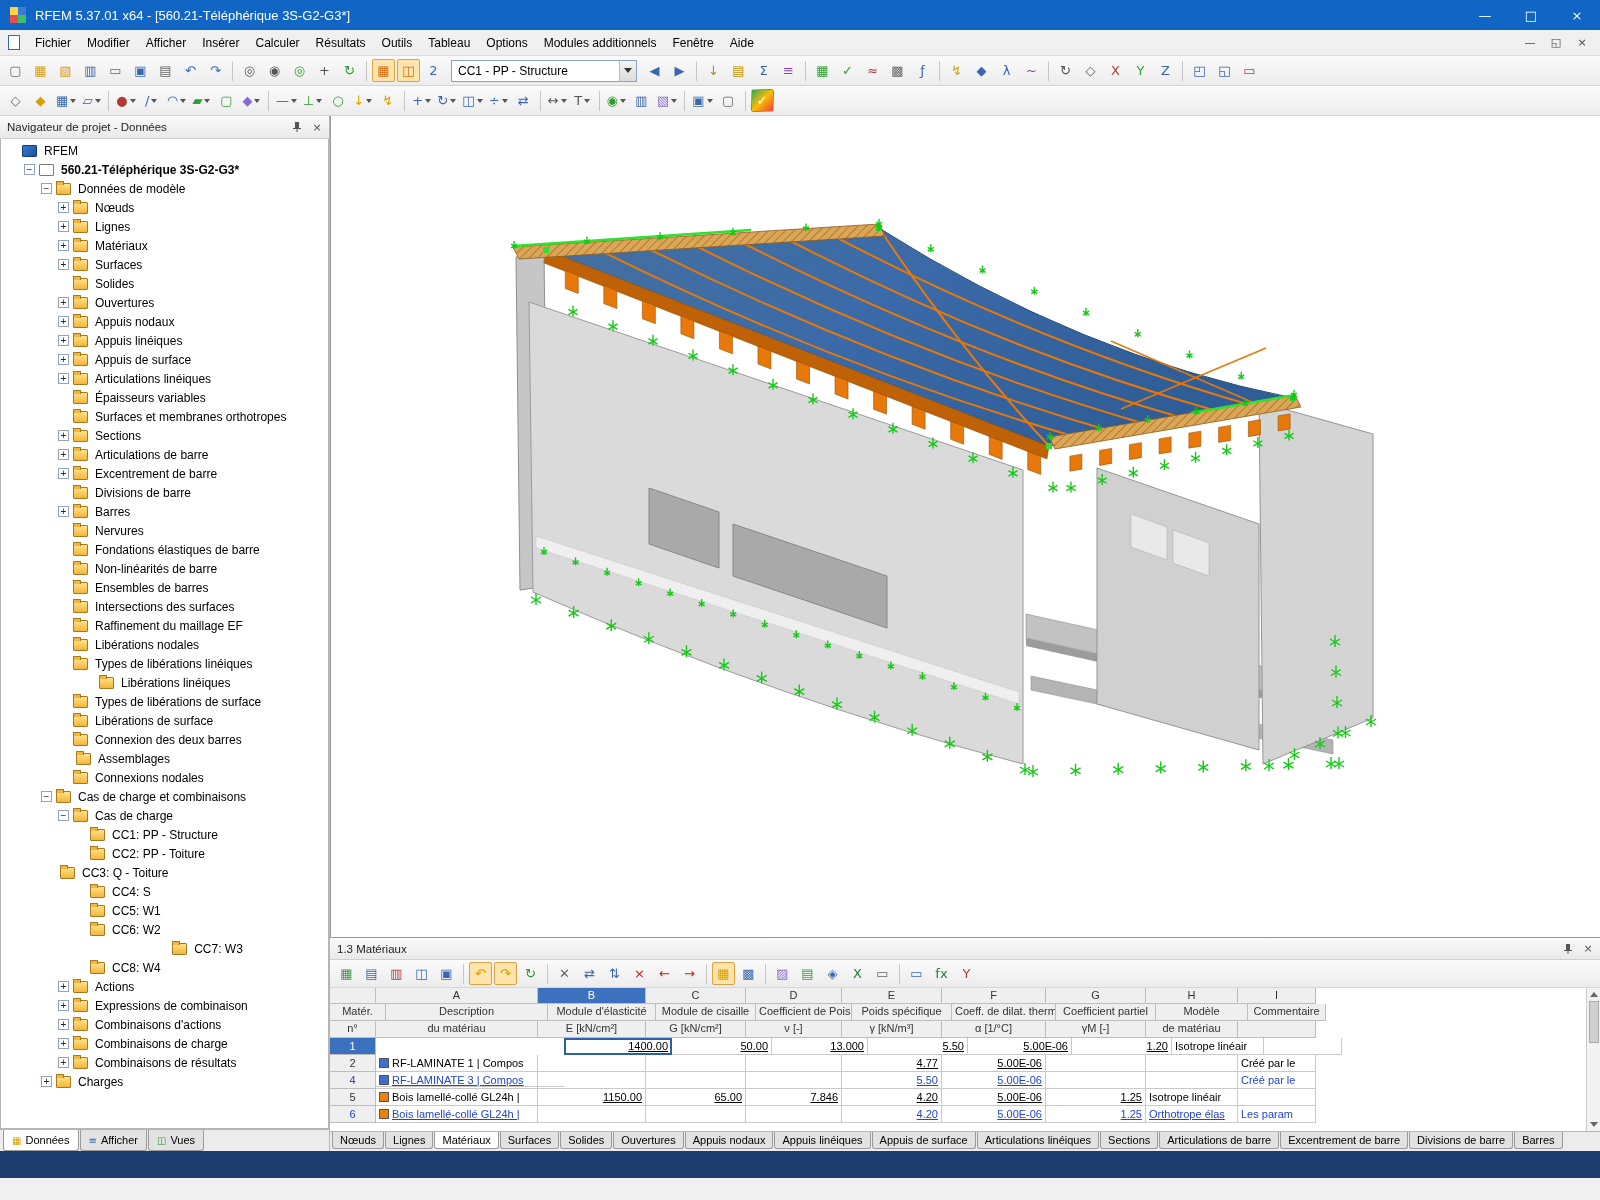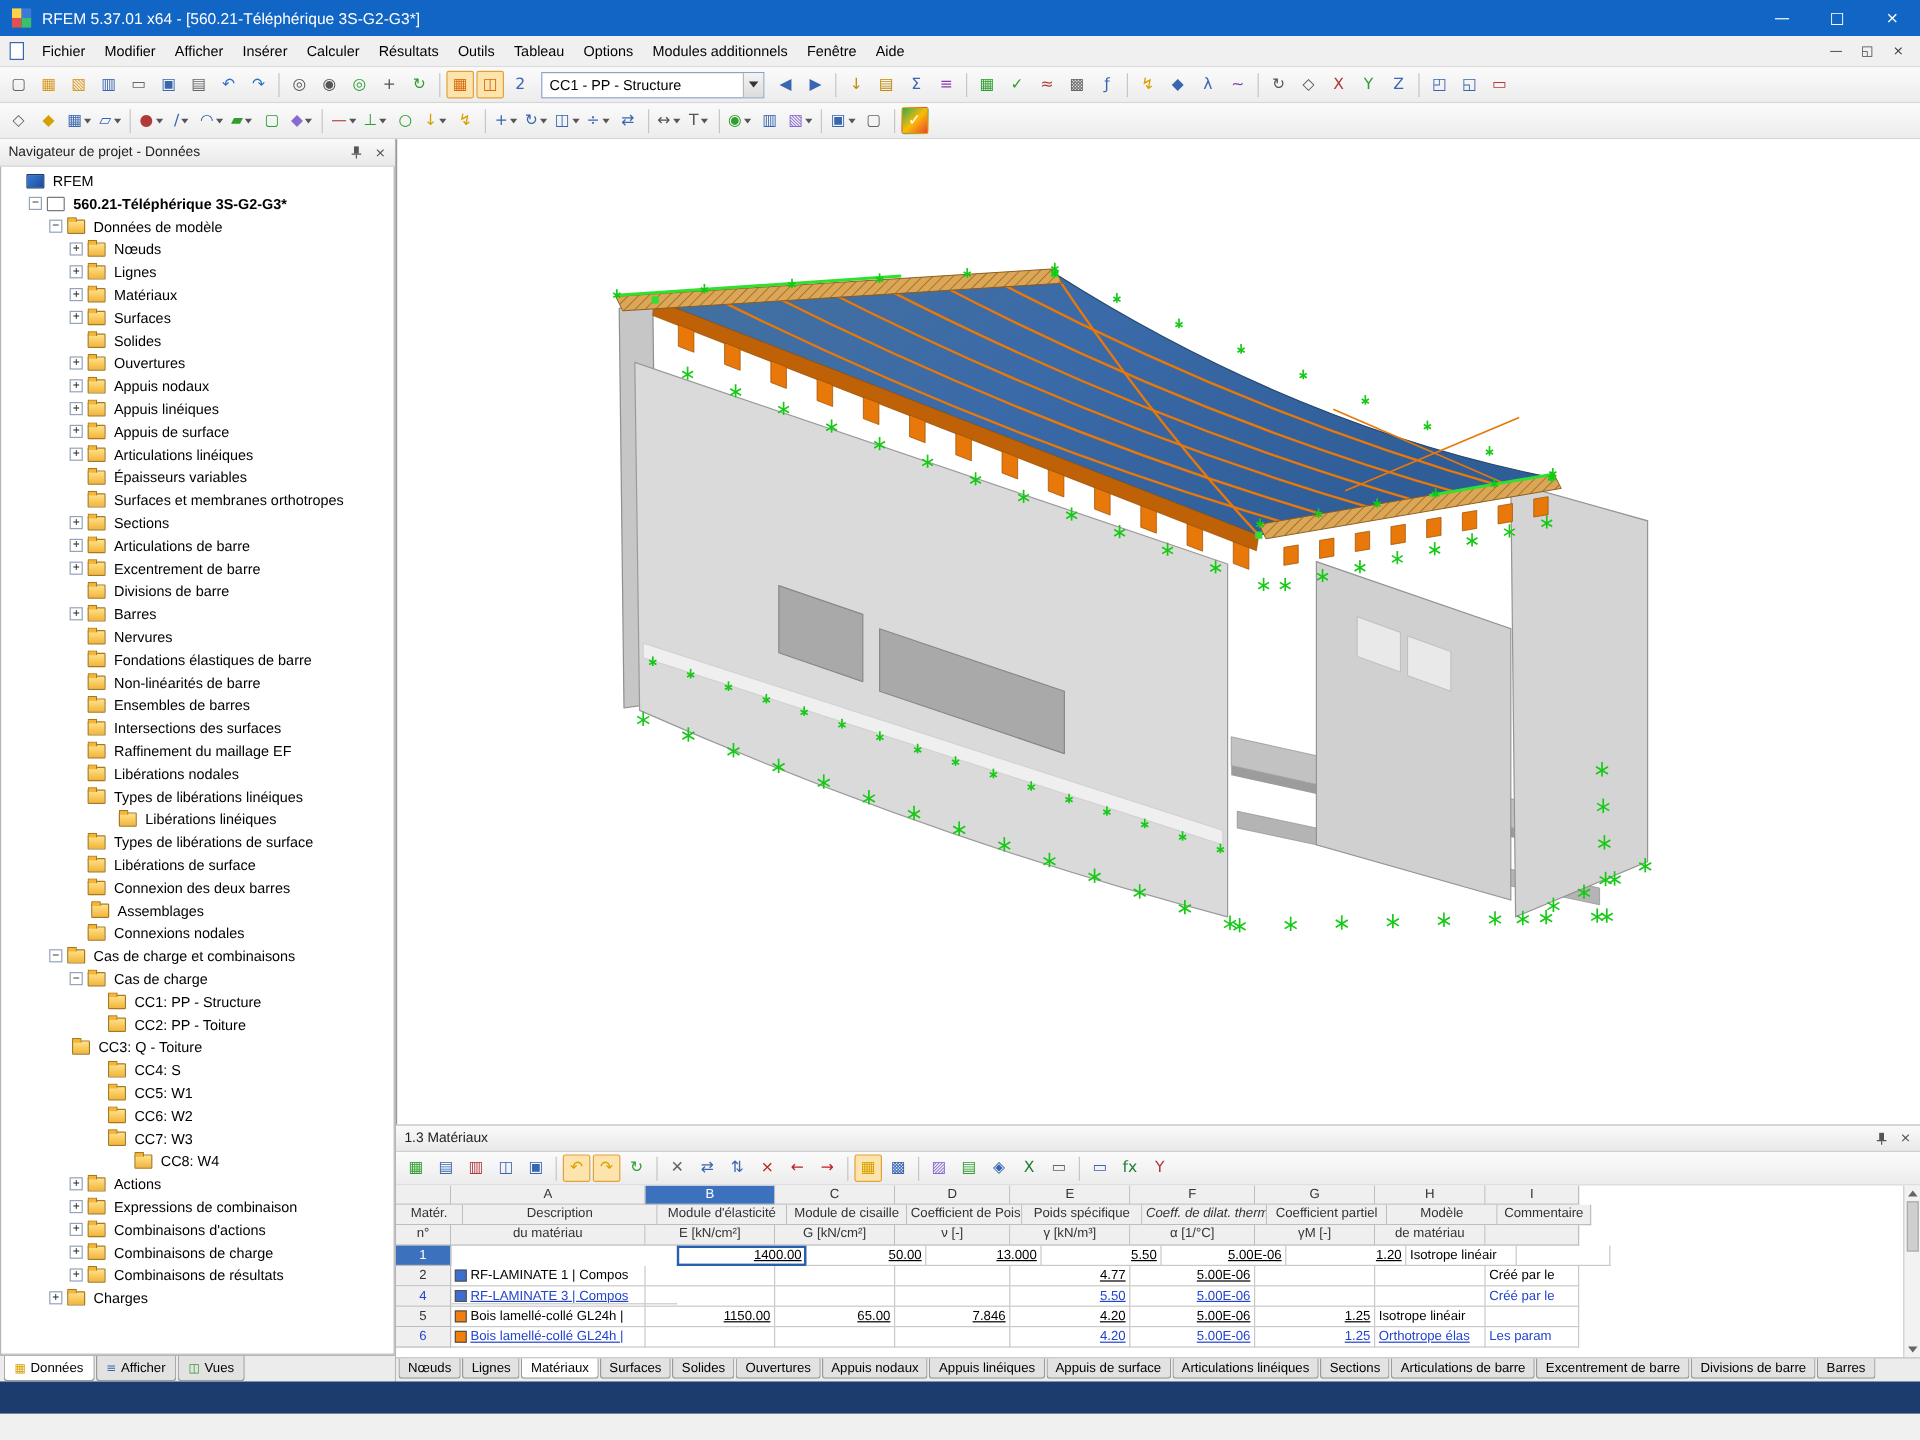--- a/index.html
+++ b/index.html
@@ -610,26 +610,26 @@
           <div class="tree-row" style="padding-left: 74px;">
             <span class="expander empty"></span>
             <span class="ticon folder"></span>
             <span class="tlabel">CC5: W1</span>
           </div>
           <div class="tree-row" style="padding-left: 74px;">
             <span class="expander empty"></span>
             <span class="ticon folder"></span>
             <span class="tlabel">CC6: W2</span>
           </div>
+          <div class="tree-row" style="padding-left: 74px; justify-content: center;">
+            <span class="expander empty"></span>
+            <span class="ticon folder"></span>
+            <span class="tlabel">CC7: W3</span>
+          </div>
           <div class="tree-row" style="padding-left: 74px;">
-            <span class="expander empty"></span>
-            <span class="ticon folder"></span>
-            <span class="tlabel">CC7: W3</span>
-          </div>
-          <div class="tree-row" style="padding-left: 96px;">
             <span class="expander empty"></span>
             <span class="ticon folder"></span>
             <span class="tlabel">CC8: W4</span>
           </div>
           <div class="tree-row" style="padding-left: 57px;">
             <span class="expander">+</span>
             <span class="ticon folder"></span>
             <span class="tlabel">Actions</span>
           </div>
           <div class="tree-row" style="padding-left: 57px;">
@@ -1159,21 +1159,21 @@
               <div class="tc hdr letter" style="width: 92px;">H</div>
               <div class="tc hdr letter" style="width: 78px;">I</div>
             </div>
           <div id="header-row-1" class="trow hdr-row">
               <div class="tc hdr" style="width: 56px;">Matér.</div>
               <div class="tc hdr" style="width: 162px;">Description</div>
               <div class="tc hdr" style="width: 108px;">Module d'élasticité</div>
               <div class="tc hdr" style="width: 100px;">Module de cisaille</div>
               <div class="tc hdr" style="width: 96px;">Coefficient de Pois</div>
               <div class="tc hdr" style="width: 100px;">Poids spécifique</div>
-              <div class="tc hdr" style="width: 104px; font-style: italic;">Coeff. de dilat. therm</div>
+              <div class="tc hdr" style="width: 104px;">Coeff. de dilat. therm</div>
               <div class="tc hdr" style="width: 100px;">Coefficient partiel</div>
               <div class="tc hdr" style="width: 92px;">Modèle</div>
               <div class="tc hdr" style="width: 78px;">Commentaire</div>
             </div>
           <div id="header-row-2" class="trow hdr-row">
               <div class="tc hdr" style="width: 46px;">n°</div>
               <div class="tc hdr" style="width: 162px;">du matériau</div>
               <div class="tc hdr" style="width: 108px;">E [kN/cm²]</div>
               <div class="tc hdr" style="width: 100px;">G [kN/cm²]</div>
               <div class="tc hdr" style="width: 96px;">ν [-]</div>

